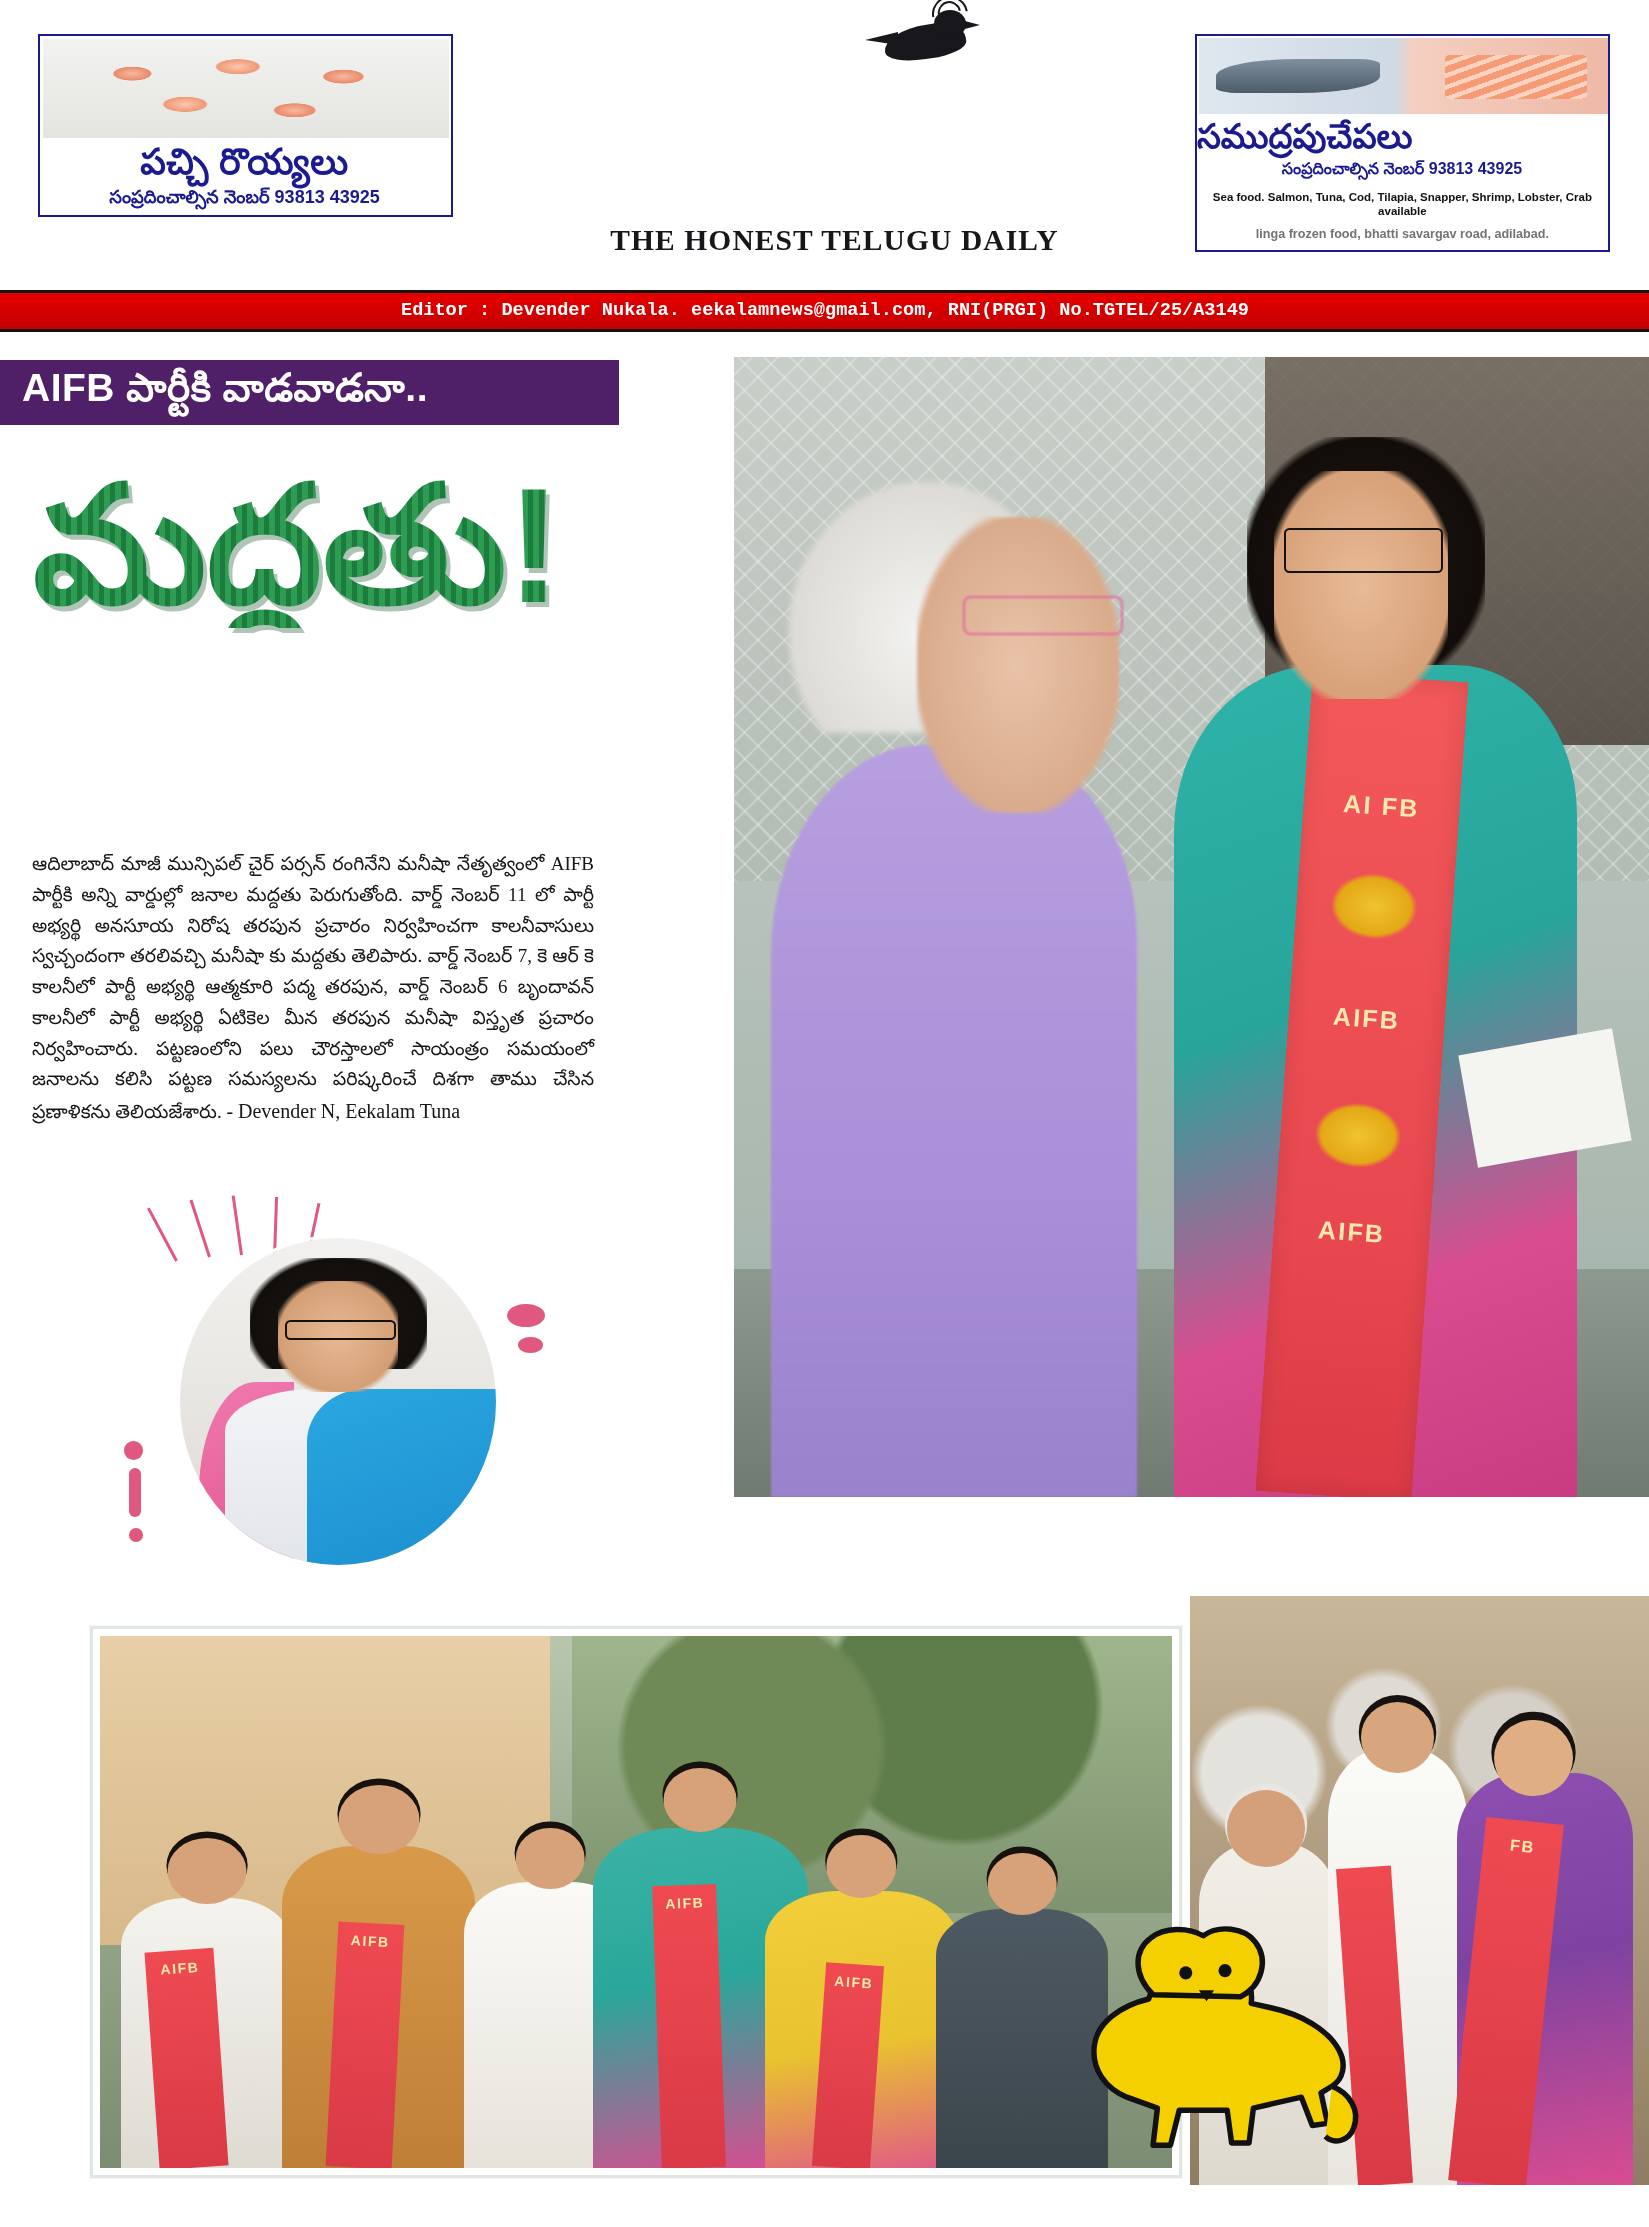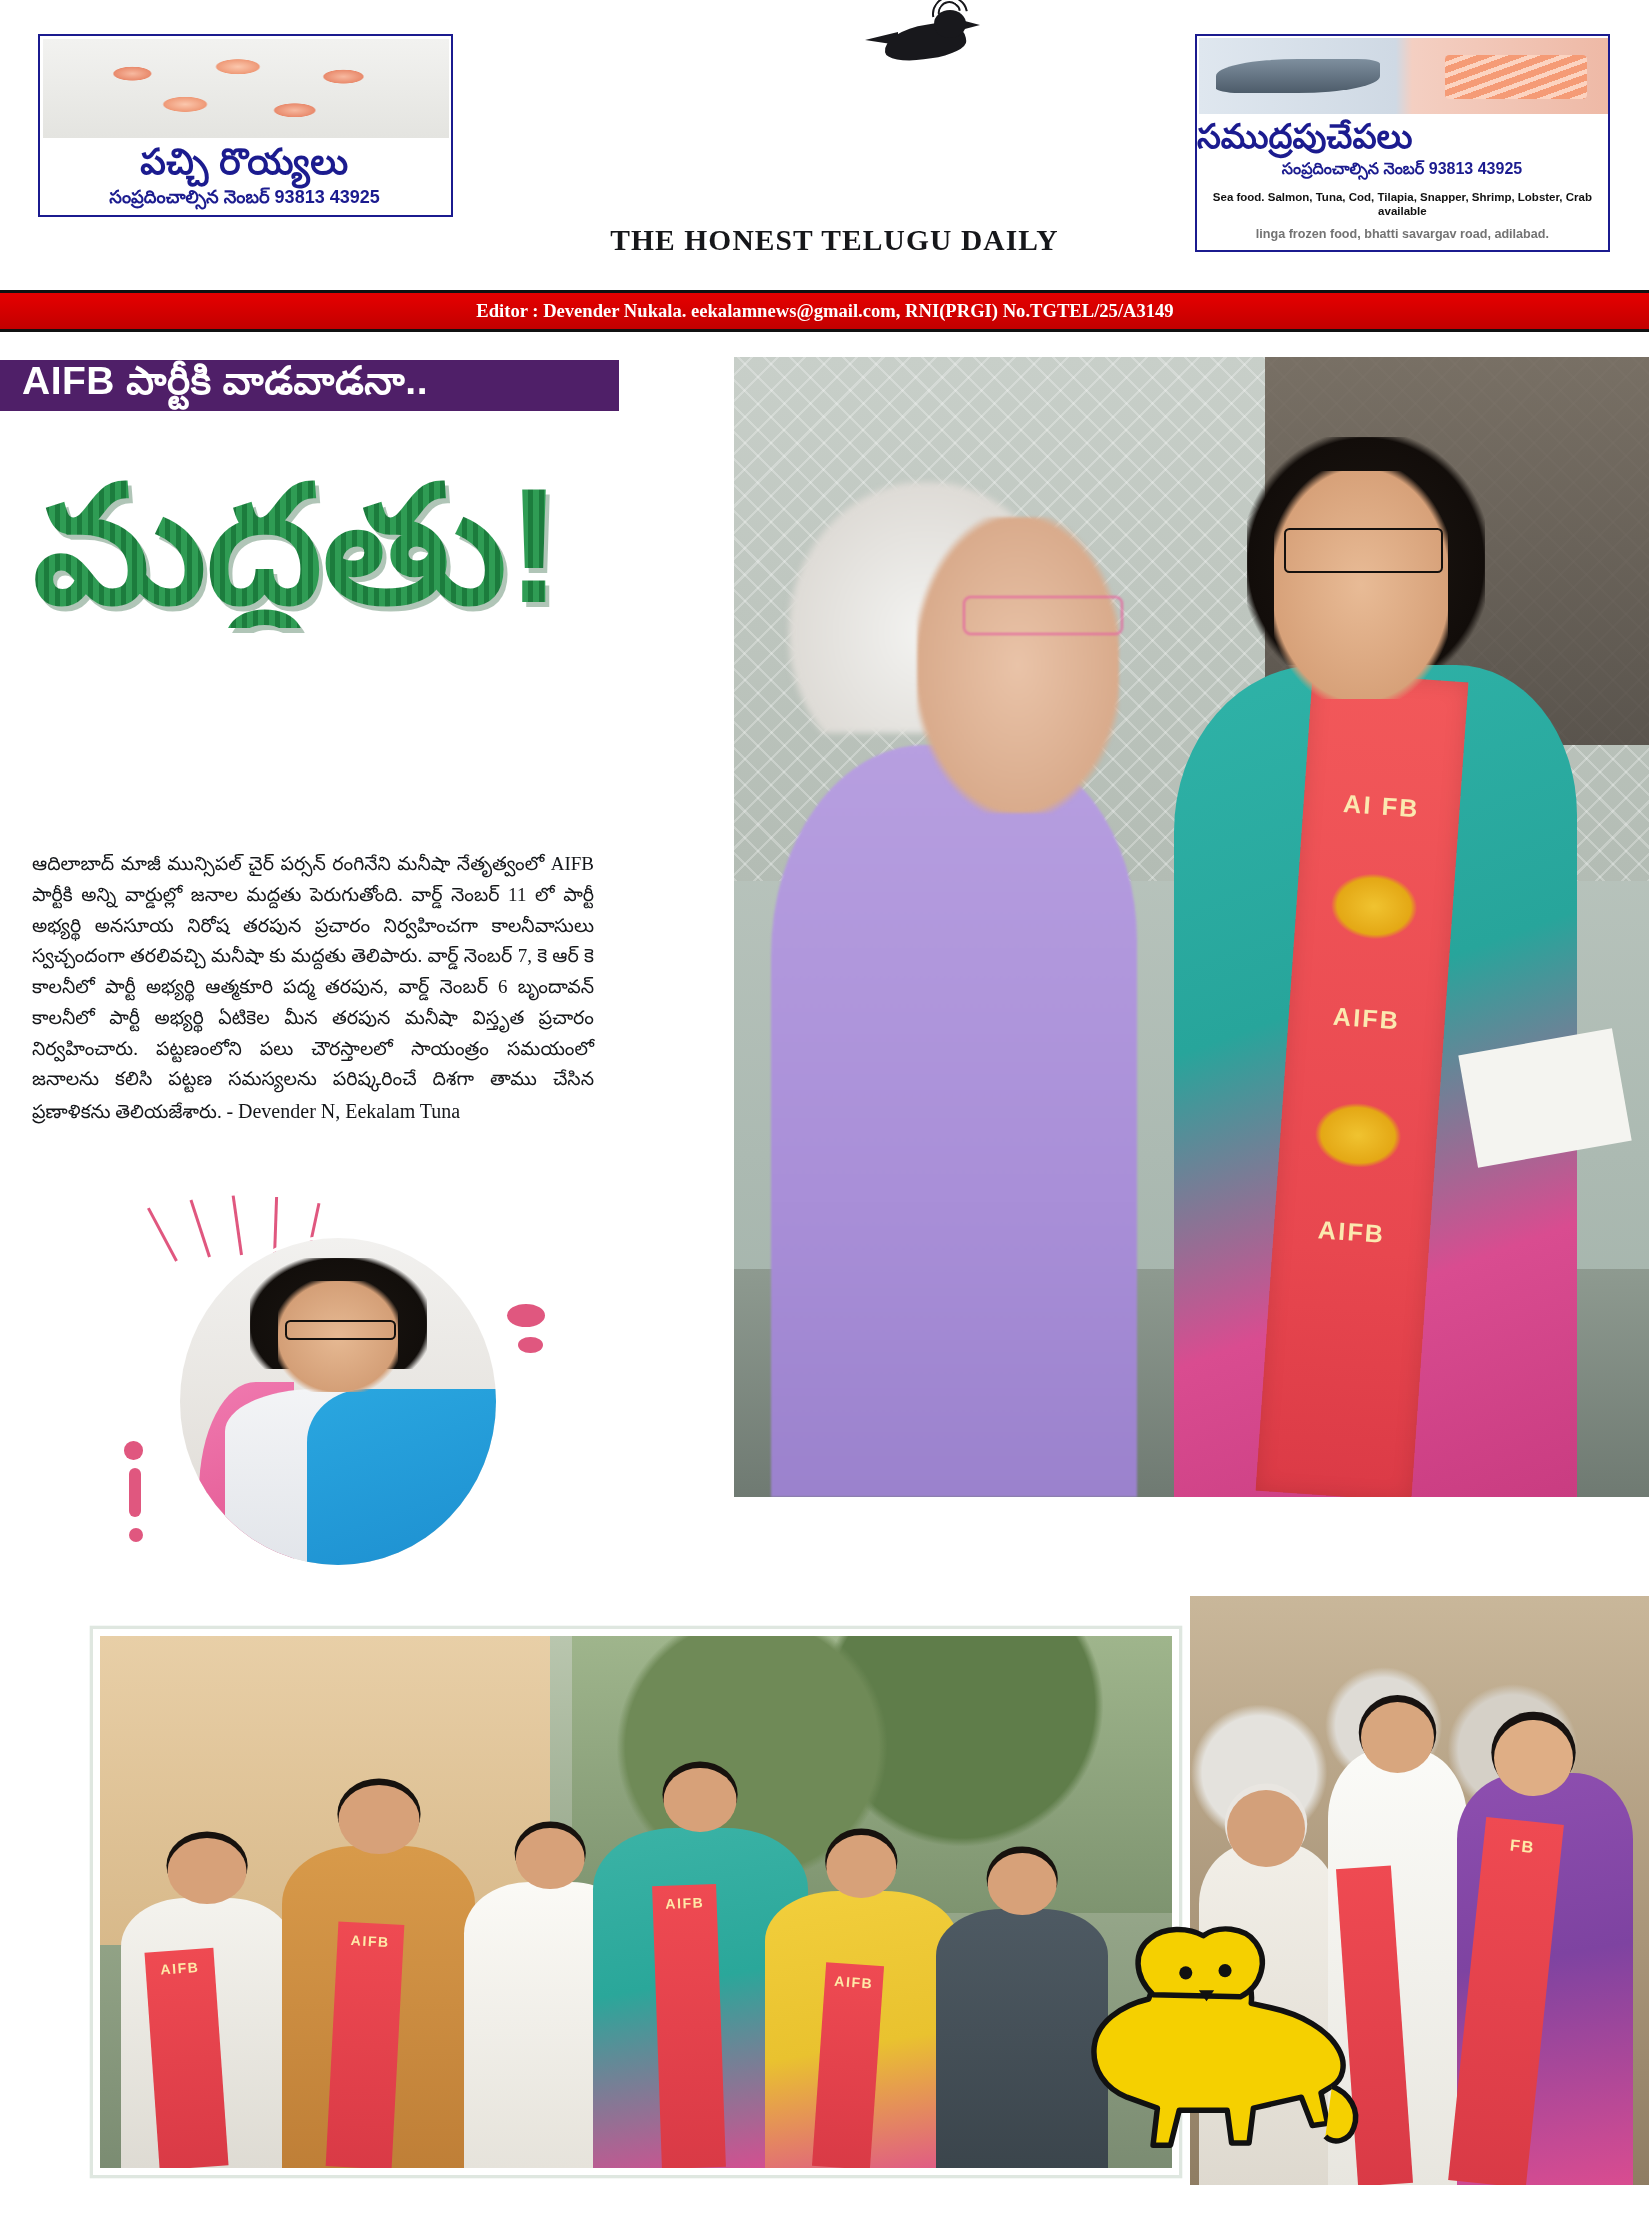--- a/index.html
+++ b/index.html
@@ -220,28 +220,28 @@
     border-bottom: 3.3px solid #111111;
   }
   .editorbar .txt {
     position: absolute;
     left: 0; top: 6.5px;
     width: 1650px;
     text-align: center;
     color: #ffffff;
     font-size: 18.6px;
     font-weight: bold;
-    font-family: Liberation Serif, serif;
+    font-family: Liberation Mono, monospace;
   }
 
   
   .kicker {
     position: absolute;
     left: 0; top: 360px;
-    width: 619px; height: 51px;
+    width: 619px; height: 65px;
     background: #4f1f68;
     display: flex;
     align-items: center;
   }
   .kicker .txt {
     color: #ffffff;
     font-size: 39px;
     font-weight: bold;
     padding-left: 22px;
     letter-spacing: 0.5px;

